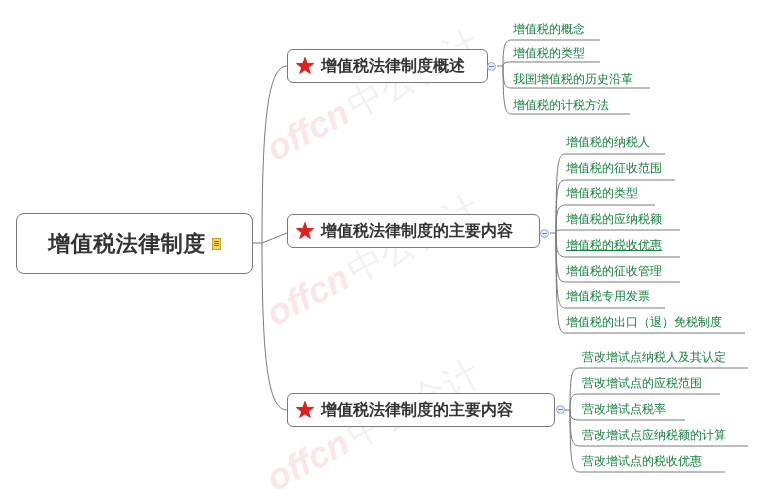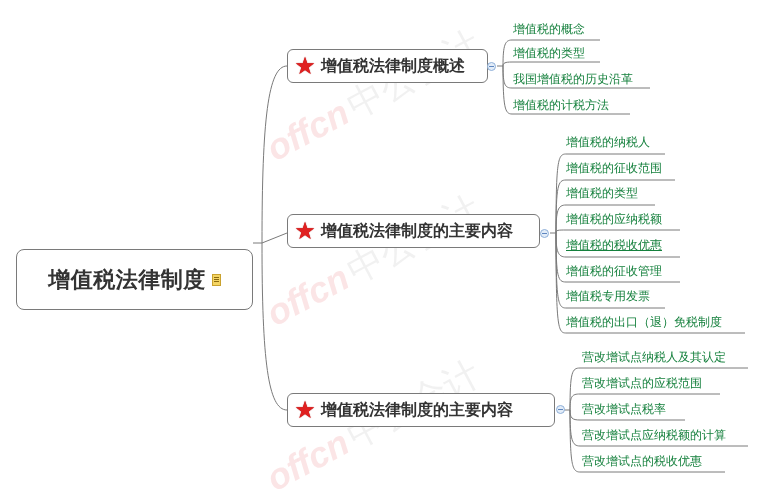--- a/index.html
+++ b/index.html
@@ -4,21 +4,21 @@
 <style>
   html, body { margin: 0; padding: 0; background: #ffffff; }
   body { width: 765px; height: 489px; position: relative; overflow: hidden;
          font-family: "DejaVu Sans", "Liberation Sans", sans-serif; color: #222; }
   .canvas { position: absolute; left: 0; top: 0; width: 765px; height: 489px; }
   svg.lines { position: absolute; left: 0; top: 0; width: 765px; height: 489px; }
   .wm { position: absolute; pointer-events: none; transform: rotate(-28deg); transform-origin: left top; white-space: nowrap; }
   .wm .en { font-family: "Liberation Sans", sans-serif; font-weight: bold; font-size: 36px; color: rgba(230,70,80,0.14); font-style: italic; }
   .wm .cn { font-size: 36px; color: rgba(120,120,120,0.10); margin-left: 4px; }
   .root { position: absolute; left: 16px; top: 213px; width: 237px; height: 61px; border: 1px solid #7a7a7a; border-radius: 8px;
-          background: #fff; display: flex; align-items: center; justify-content: center; box-sizing: border-box; margin-top: 36px; }
+          background: #fff; display: flex; align-items: center; justify-content: center; box-sizing: border-box; }
   .root .title { font-size: 22px; font-weight: bold; color: #333; letter-spacing: 0.5px; }
   .note-icon { display: inline-block; width: 9px; height: 12px; margin-left: 6px; background: #f5d563; border: 1px solid #c9a22f;
                position: relative; box-sizing: border-box; }
   .note-icon::before { content: ""; position: absolute; left: 1px; right: 1px; top: 2px; height: 5px;
                background: repeating-linear-gradient(#8a6a10 0 1px, transparent 1px 2px); }
   .topic { position: absolute; height: 34px; border: 1px solid #7a7a7a; border-radius: 6px; background: #fff; box-sizing: border-box;
            display: flex; align-items: center; padding-left: 4px; padding-right: 6px; }
   .topic .star { color: #e02020; font-size: 24px; line-height: 24px; width: 26px; text-align: center; text-shadow: 0 0 1px #900; }
   .topic .label { font-size: 16px; color: #333; margin-left: 3px; white-space: nowrap; font-weight: bold; }
   .collapse { position: absolute; width: 9px; height: 9px; border-radius: 50%; border: 1px solid #8fb0d8; background: #e2ecf8;

